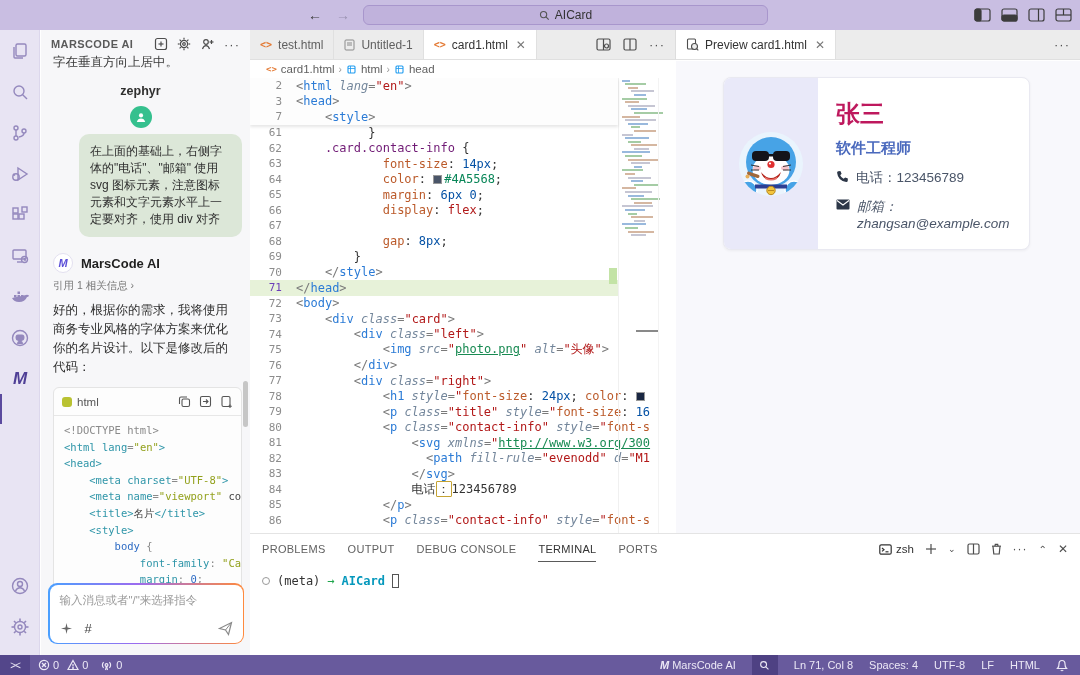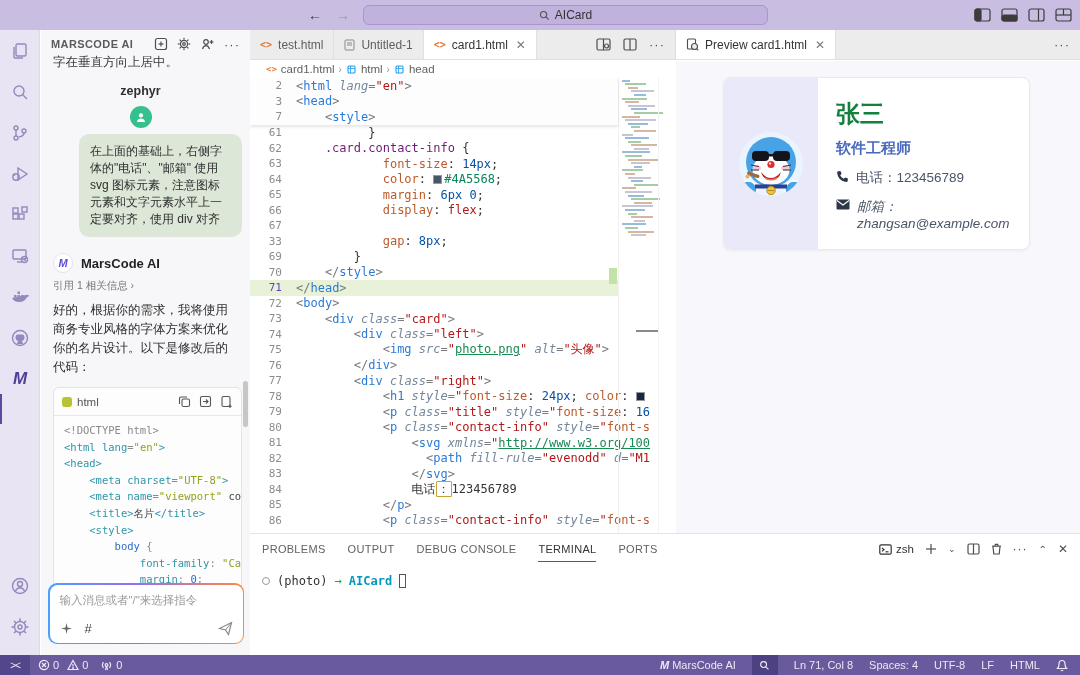--- a/index.html
+++ b/index.html
@@ -85,21 +85,21 @@
   .minimap{position:absolute;left:368px;top:0;width:40px;height:455px;border-left:1px solid #f0f0f0;}
   .mm-green{position:absolute;left:359px;top:190px;width:8px;height:16px;background:#c3e3a6;}
   .mm-slider{position:absolute;left:386px;top:252px;width:22px;height:2px;background:#4a4a4a;opacity:.65;}
   .scroll-lane{position:absolute;left:408px;top:0;width:17px;height:455px;border-left:1px solid #f3f3f3;}
 
   
   .preview-body{position:absolute;left:676px;top:61px;width:404px;height:472px;background:#f8f8fc;}
   .pcard{position:absolute;left:47px;top:16px;width:307px;height:173px;background:#fff;border:1px solid #e9e9f1;border-radius:8px;box-shadow:0 1px 3px rgba(0,0,0,.05);display:flex;overflow:hidden;}
   .pcard-left{width:94px;background:#e9e9f9;display:flex;align-items:center;justify-content:center;}
   .pcard-right{flex:1;padding:20px 0 0 18px;}
-  .p-name{font-size:24px;font-weight:600;color:#15803d;}
+  .p-name{font-size:24px;font-weight:600;color:#be185d;}
   .p-title{font-size:15px;font-weight:700;color:#4a69bd;margin-top:9px;}
   .p-row{display:flex;align-items:flex-start;gap:7px;margin-top:11px;font-size:13.5px;color:#4a5568;}
   .p-row svg{flex:none;margin-top:1px;}
   .p-email-text{width:160px;line-height:17px;font-style:italic;}
 
   
   .panel{position:absolute;left:250px;top:533px;width:830px;height:122px;background:#fff;border-top:1px solid #e4e4e4;}
   .panel-header{height:30px;display:flex;align-items:center;padding:0 12px;}
   .ptab{font-size:11px;color:#616161;letter-spacing:.3px;margin-right:22px;padding:7px 0 6px;border-bottom:1px solid transparent;}
   .ptab.active{color:#333;border-bottom:1px solid #5a5a5a;}
@@ -430,21 +430,21 @@
         <span class="lc"><span class="c-pr">            margin</span><span class="c-br">: </span><span class="c-nu">6px 0</span><span class="c-br">;</span></span>
       </div>
       <div class="code-line">
         <span class="ln">66</span>
         <span class="lc"><span class="c-pr">            display</span><span class="c-br">: </span><span class="c-kv">flex</span><span class="c-br">;</span></span>
       </div>
       <div class="code-line">
         <span class="ln">67</span>
       </div>
       <div class="code-line">
-        <span class="ln">33</span>
+        <span class="ln">68</span>
         <span class="lc"><span class="c-pr">            gap</span><span class="c-br">: </span><span class="c-nu">8px</span><span class="c-br">;</span></span>
       </div>
       <div class="code-line">
         <span class="ln">69</span>
         <span class="lc"><span class="c-br">        }</span></span>
       </div>
       <div class="code-line">
         <span class="ln">70</span>
         <span class="lc"><span class="c-pn">    &lt;/</span><span class="c-tg">style</span><span class="c-pn">&gt;</span></span>
       </div>
@@ -483,21 +483,21 @@
       <div class="code-line">
         <span class="ln">79</span>
         <span class="lc"><span class="c-pn">            &lt;</span><span class="c-tg">p</span><span class="c-at"> class</span><span class="c-pn">=</span><span class="c-st">"title"</span><span class="c-at"> style</span><span class="c-pn">=</span><span class="c-st">"</span><span class="c-pr">font-size</span><span class="c-br">: </span><span class="c-nu">16</span></span>
       </div>
       <div class="code-line">
         <span class="ln">80</span>
         <span class="lc"><span class="c-pn">            &lt;</span><span class="c-tg">p</span><span class="c-at"> class</span><span class="c-pn">=</span><span class="c-st">"contact-info"</span><span class="c-at"> style</span><span class="c-pn">=</span><span class="c-st">"</span><span class="c-pr">font-s</span></span>
       </div>
       <div class="code-line">
         <span class="ln">81</span>
-        <span class="lc"><span class="c-pn">                &lt;</span><span class="c-tg">svg</span><span class="c-at"> xmlns</span><span class="c-pn">=</span><span class="c-st">"</span><span class="c-lk">http://www.w3.org/100</span></span>
+        <span class="lc"><span class="c-pn">                &lt;</span><span class="c-tg">svg</span><span class="c-at"> xmlns</span><span class="c-pn">=</span><span class="c-st">"</span><span class="c-lk">http://www.w3.org/300</span></span>
       </div>
       <div class="code-line">
         <span class="ln">82</span>
         <span class="lc"><span class="c-pn">                  &lt;</span><span class="c-tg">path</span><span class="c-at"> fill-rule</span><span class="c-pn">=</span><span class="c-st">"evenodd"</span><span class="c-at"> d</span><span class="c-pn">=</span><span class="c-st">"M1</span></span>
       </div>
       <div class="code-line">
         <span class="ln">83</span>
         <span class="lc"><span class="c-pn">                &lt;/</span><span class="c-tg">svg</span><span class="c-pn">&gt;</span></span>
       </div>
       <div class="code-line">
@@ -667,21 +667,21 @@
           <line x1="1" y1="3.2" x2="10" y2="3.2"></line>
           <path d="M4 3 L4.3 1.3 L6.7 1.3 L7 3"></path>
         </svg>
       <span style="letter-spacing:1px;">···</span>
       <span style="font-size:10px;">⌃</span>
       <span style="font-size:12px;">✕</span>
     </div>
   </div>
   <div class="term-line">
     <span class="t-circ"></span>
-    <span class="t-env">(photo)</span>
+    <span class="t-env">(meta)</span>
     <span class="t-arrow">→</span>
     <span class="t-dir">AICard</span>
     <span class="t-cursor"></span>
   </div>
 </div>
 
 <div class="statusbar">
   <div class="sb-remote">&gt;&lt;</div>
   <div class="sb-left">
     <span class="sb-grp">

